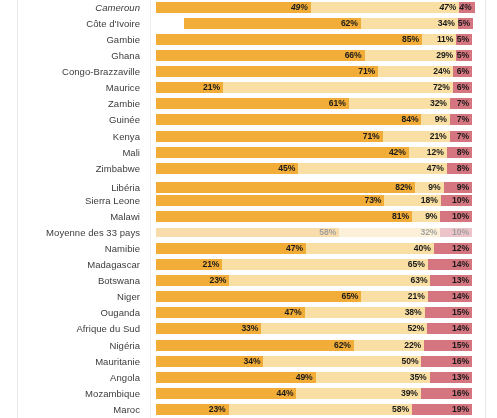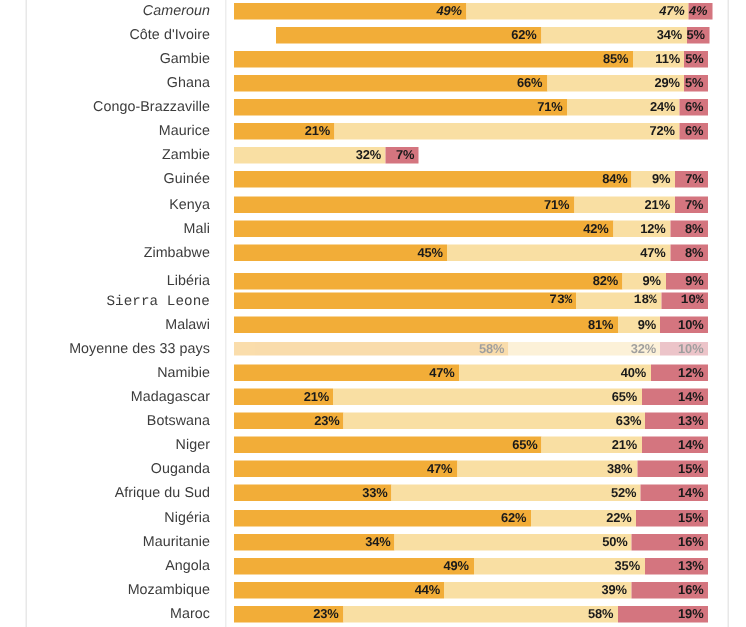--- a/index.html
+++ b/index.html
@@ -195,20 +195,23 @@
             <span class="seg-val">72%</span>
           </div>
           <div class="seg seg-3" style="flex: 0 0 6.06061%;">
             <span class="seg-val">6%</span>
           </div>
         </div>
       </div>
       <div class="row" style="top: 95.8615px; height: 16.0769px;">
         <div class="row-label">Zambie</div>
         <div class="bar-track">
+          <div class="seg seg-1" style="flex: 0 0 61%;">
+            <span class="seg-val">61%</span>
+          </div>
           <div class="seg seg-2" style="flex: 0 0 32%;">
             <span class="seg-val">32%</span>
           </div>
           <div class="seg seg-3" style="flex: 0 0 7%;">
             <span class="seg-val">7%</span>
           </div>
         </div>
       </div>
       <div class="row" style="top: 111.938px; height: 16.0769px;">
         <div class="row-label">Guinée</div>
@@ -273,21 +276,21 @@
             <span class="seg-val">82%</span>
           </div>
           <div class="seg seg-2" style="flex: 0 0 9%;">
             <span class="seg-val">9%</span>
           </div>
           <div class="seg seg-3" style="flex: 0 0 9%;">
             <span class="seg-val">9%</span>
           </div>
         </div>
       </div>
-      <div class="row" style="top: 192.323px; height: 16.0769px; font-family: Liberation Mono, monospace;">
+      <div class="row" style="top: 192.323px; height: 16.0769px;">
         <div class="row-label">Sierra Leone</div>
         <div class="bar-track">
           <div class="seg seg-1" style="flex: 0 0 72.2772%;">
             <span class="seg-val">73%</span>
           </div>
           <div class="seg seg-2" style="flex: 0 0 17.8218%;">
             <span class="seg-val">18%</span>
           </div>
           <div class="seg seg-3" style="flex: 0 0 9.90099%;">
             <span class="seg-val">10%</span>

